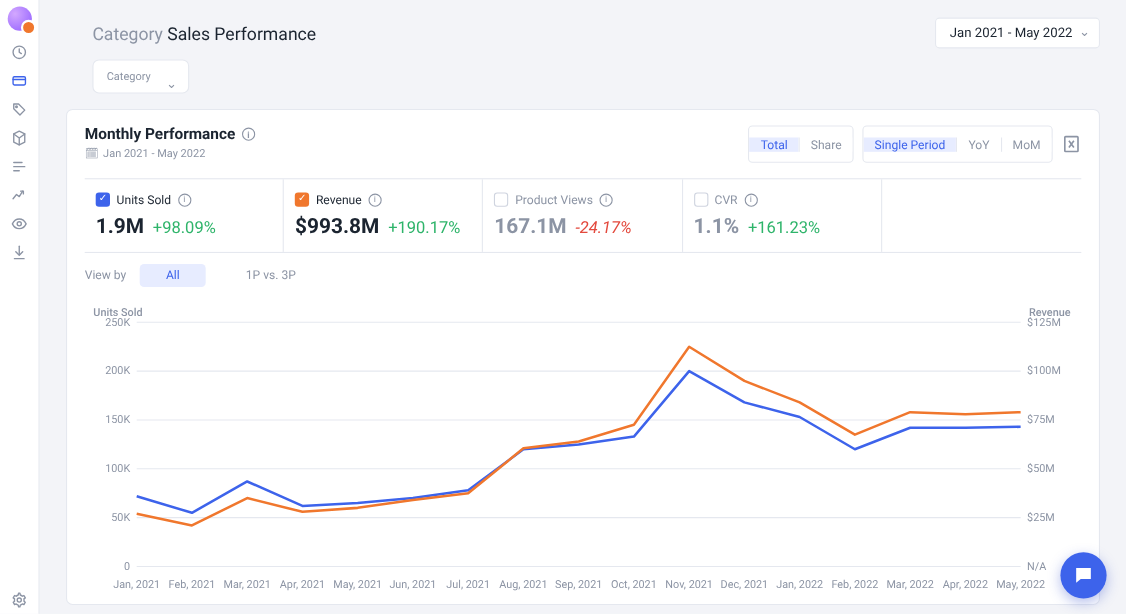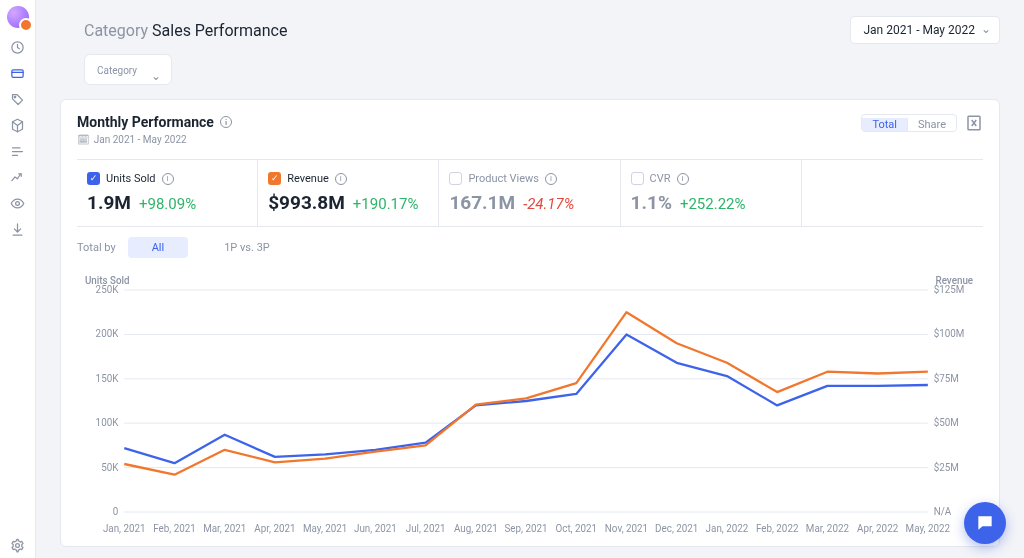--- a/index.html
+++ b/index.html
@@ -91,21 +91,21 @@
   .panel-titleblock { display:flex; flex-direction:column; }
   .panel-title { font-size:14px; font-weight:700; display:flex; align-items:center; gap:6px;}
   .panel-sub { font-size:10px; color:var(--muted); margin-top:4px; display:flex; align-items:center; gap:4px;}
   .info-dot {
     display:inline-flex; width:12px; height:12px; border:1px solid var(--muted);
     border-radius:50%; align-items:center; justify-content:center;
     font-size:8px; color:var(--muted);
   }
   .seggroup, .seggroup2 {
     display:inline-flex; border:1px solid var(--light-border); border-radius:4px;
-    overflow:hidden; height:18px; align-items:flex-end;
+    overflow:hidden; height:34px; align-items:center;
   }
   .seggroup span, .seggroup2 span {
     padding:0 10px; display:flex; align-items:center; font-size:11px;
     color:var(--muted); cursor:pointer; background:#fff;
   }
   .seggroup span + span, .seggroup2 span + span { border-left:1px solid var(--light-border); }
   .seggroup span.sel, .seggroup2 span.sel { background:var(--blue-soft); color:var(--blue); }
   .panel-controls { margin-left:auto; display:flex; align-items:center; gap:8px; }
   .xls-icon {
     width:18px; height:18px; color:var(--muted);
@@ -257,20 +257,25 @@
           <span style="font-size:10px;">🗓</span>
           <span>Jan 2021 - May 2022</span>
         </div>
       </div>
 
       <div class="panel-controls">
         <div class="seggroup">
           <span class="sel">Total</span>
           <span>Share</span>
         </div>
+        <div class="seggroup2">
+          <span class="sel">Single Period</span>
+          <span>YoY</span>
+          <span>MoM</span>
+        </div>
         <div class="xls-icon">
           <svg viewBox="0 0 24 24" style="fill:none;stroke:currentColor;stroke-width:2;">
             <rect x="4" y="3" width="16" height="18" rx="1"></rect>
               <path d="M9 8l6 8M15 8l-6 8"></path>
           </svg>
         </div>
       </div>
     </div>
 
     <div class="metric-row" id="metric-row">
@@ -308,28 +313,28 @@
           </div>
         </div>
         <div class="metric dis">
           <div class="label">
             <span class="chk empty"></span>
             <span>CVR</span>
             <span class="info-dot">i</span>
           </div>
           <div class="valrow">
             <span class="value">1.1%</span>
-            <span class="delta up">+252.22%</span>
+            <span class="delta up">+161.23%</span>
           </div>
         </div>
         <div class="metric"></div>
       </div>
 
     <div class="viewby-row">
-      <span class="label">Total by</span>
+      <span class="label">View by</span>
       <span class="pill sel">All</span>
       <span class="pill">1P vs. 3P</span>
     </div>
 
     <div class="chart-area">
       <svg id="chart-svg" viewBox="0 0 920 268" preserveAspectRatio="none">
           <text x="8" y="12" class="axis-title" text-anchor="start">Units Sold</text>
           <text x="910" y="12" class="axis-title" text-anchor="end">Revenue</text>
           <line x1="48" x2="864" y1="240" y2="240" class="gridline"></line>
           <text x="42" y="243" class="axis-label" text-anchor="end">0</text>

